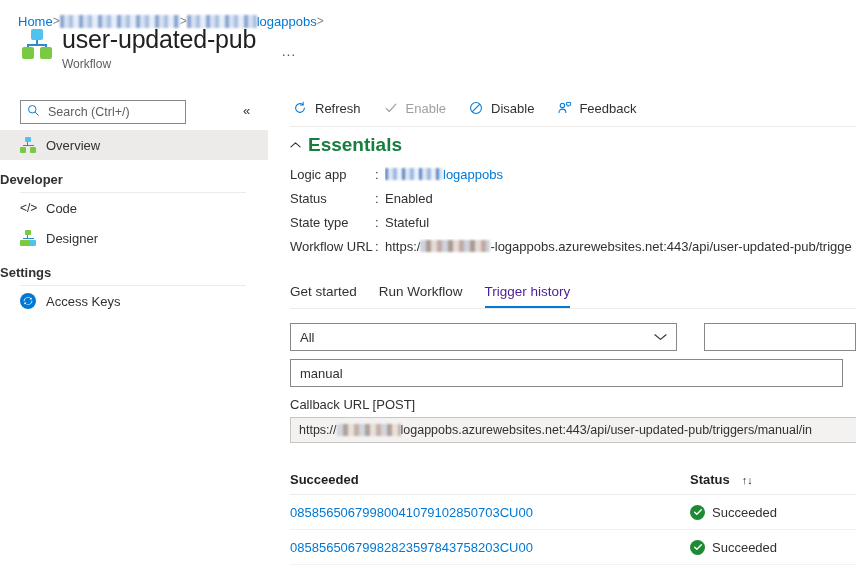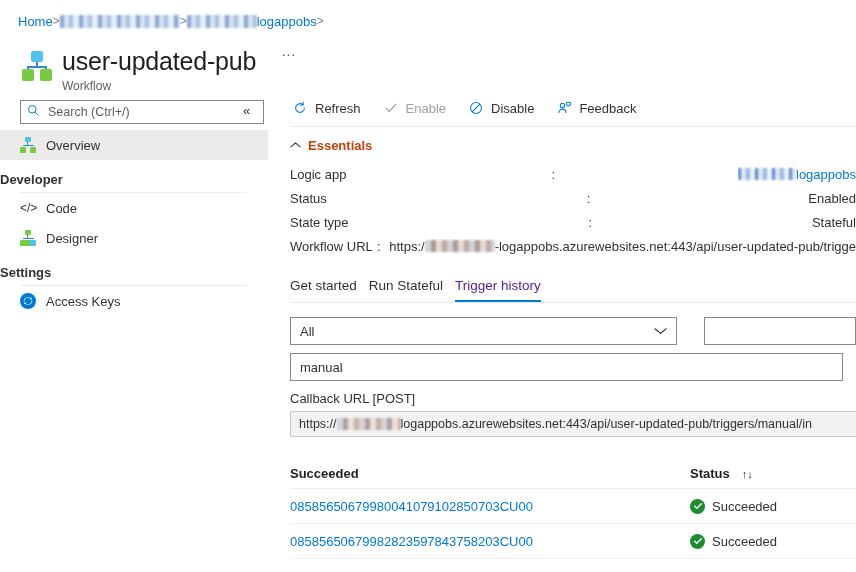--- a/index.html
+++ b/index.html
@@ -32,21 +32,21 @@
         rgba(150,175,215,.8) 9px, rgba(150,175,215,.8) 13px,
         rgba(225,235,248,.9) 13px, rgba(225,235,248,.9) 19px);
     filter: blur(1.3px);
     vertical-align: middle;
   }
   .bc-redacted.r1 { width: 120px; }
   .bc-redacted.r2 { width: 70px; }
 
   
   .title-row {
-    position: absolute; left: 20px; top: 46px;
+    position: absolute; left: 20px; top: 24px;
     display: flex; align-items: flex-start;
   }
   .wf-icon { width: 34px; height: 34px; position: relative; margin-top: 4px; }
   .wf-icon .nodeTop {
     position:absolute; left: 11px; top: 1px; width: 12px; height: 11px;
     background: #50c2f0; border-radius: 2px;
   }
   .wf-icon .nodeL {
     position:absolute; left: 2px; top: 19px; width: 12px; height: 12px;
     background: #7ac943; border-radius: 2px;
@@ -69,21 +69,21 @@
   .ellipsis-btn {
     position: absolute; left: 281px; top: 45px;
     font-size: 15px; color: #605e5c; letter-spacing: 1px; cursor: pointer;
     line-height: 12px; user-select:none;
   }
 
   
   .leftnav { position: absolute; left: 0; top: 96px; width: 268px; height: 476px; background:#fff; }
   .search-wrap { position: absolute; left: 20px; top: 4px; width: 210px; height: 24px; }
   .search-box {
-    width: 244px; height: 24px; border: 1px solid #8a8886; background:#fff;
+    width: 166px; height: 24px; border: 1px solid #8a8886; background:#fff;
     display:flex; align-items:center; padding: 0 6px; gap: 6px;
   }
   .search-box input {
     border: 0; outline: 0; font-size: 12.5px; font-family: inherit;
     color: #323130; width: 100%; background: transparent;
   }
   .search-box input::placeholder { color: #605e5c; }
   .collapse-btn {
     position:absolute; left: 243px; top: 7px; font-size: 13px; color:#323130;
     cursor:pointer; user-select:none;
@@ -131,26 +131,26 @@
     font-size: 13px; color: #323130; cursor: pointer; white-space: nowrap;
     margin-right: 10px;
   }
   .tb-btn.disabled { color:#a19f9d; cursor: default; }
   .tb-ico { width: 16px; height:16px; display:flex; align-items:center; justify-content:center; color:#0078d4; }
   .tb-btn.disabled .tb-ico { color:#a19f9d; }
   .tb-sep { height: 1px; background:#edebe9; margin: 2px 0 0 22px; }
 
   .essentials {
     display:flex; align-items:center; gap:7px; padding-left: 22px; height: 26px;
-    font-size: 13px; font-weight: 700; color:#c2410c; cursor:pointer; margin-top:5px;
+    font-size: 19px; font-weight: 700; color:#15803d; cursor:pointer; margin-top:5px;
   }
   .chev-up { color:#323130; font-size: 11px; display:inline-block; }
 
   .kv { padding-left: 22px; margin-top: 4px; }
-  .kv-row { display:flex; align-items:center; height: 24px; font-size: 13px; justify-content: space-between; }
+  .kv-row { display:flex; align-items:center; height: 24px; font-size: 13px; }
   .kv-key { width: 85px; color:#323130; flex:0 0 85px; }
   .kv-colon { width: 10px; color:#323130; flex: 0 0 10px; }
   .kv-val { color:#323130; white-space: nowrap; overflow: hidden; }
   .kv-val.link { color:#0078d4; cursor:pointer; }
 
   .redact-inline {
     display:inline-block; height: 12px; vertical-align: -1px; border-radius:1px;
     background:
       repeating-linear-gradient(90deg,
         rgba(80,120,190,.9) 0px, rgba(80,120,190,.9) 3px,
@@ -173,21 +173,21 @@
     width: 64px;
     background:
       repeating-linear-gradient(90deg,
         rgba(205,210,220,.9) 0px, rgba(205,210,220,.9) 6px,
         rgba(160,140,130,.8) 6px, rgba(160,140,130,.8) 11px,
         rgba(230,222,216,.9) 11px, rgba(230,222,216,.9) 17px,
         rgba(185,160,148,.8) 17px, rgba(185,160,148,.8) 22px);
   }
 
   
-  .tabs { display:flex; align-items:flex-end; gap: 12px; padding-left: 22px; margin-top: 14px; height: 30px; }
+  .tabs { display:flex; align-items:flex-end; gap: 22px; padding-left: 22px; margin-top: 20px; height: 30px; }
   .tab {
     font-size: 13.5px; color:#323130; cursor:pointer; padding-bottom: 7px;
     border-bottom: 2px solid transparent; white-space: nowrap;
   }
   .tab.active { font-weight: 400; color:#4c1d95; border-bottom-color:#0078d4; }
   .tabs-rule { height:1px; background:#edebe9; margin-left: 22px; }
 
   
   .filter-row { display:flex; gap: 27px; padding-left: 22px; margin-top: 14px; }
   .select-box {
@@ -404,21 +404,21 @@
       </div>
       <div class="kv-row">
         <span class="kv-key">Workflow URL</span>
         <span class="kv-colon">:</span>
         <span class="kv-val"><span>https:/</span><span class="redact-inline w70"></span><span>-logappobs.azurewebsites.net:443/api/user-updated-pub/trigge</span></span>
       </div>
     </div>
 
     <div class="tabs">
       <div class="tab">Get started</div>
-      <div class="tab">Run Stateful</div>
+      <div class="tab">Run Workflow</div>
       <div class="tab active">Trigger history</div>
     </div>
     <div class="tabs-rule"></div>
 
     <div class="filter-row">
       <div class="select-box">
         <span>All</span>
         <span class="chev">
           <svg width="13" height="8" viewBox="0 0 14 8">
               <path d="M1 1.6 7 6.6 13 1.6" fill="none" stroke="#323130" stroke-width="1.2" stroke-linecap="round" stroke-linejoin="round"></path>

